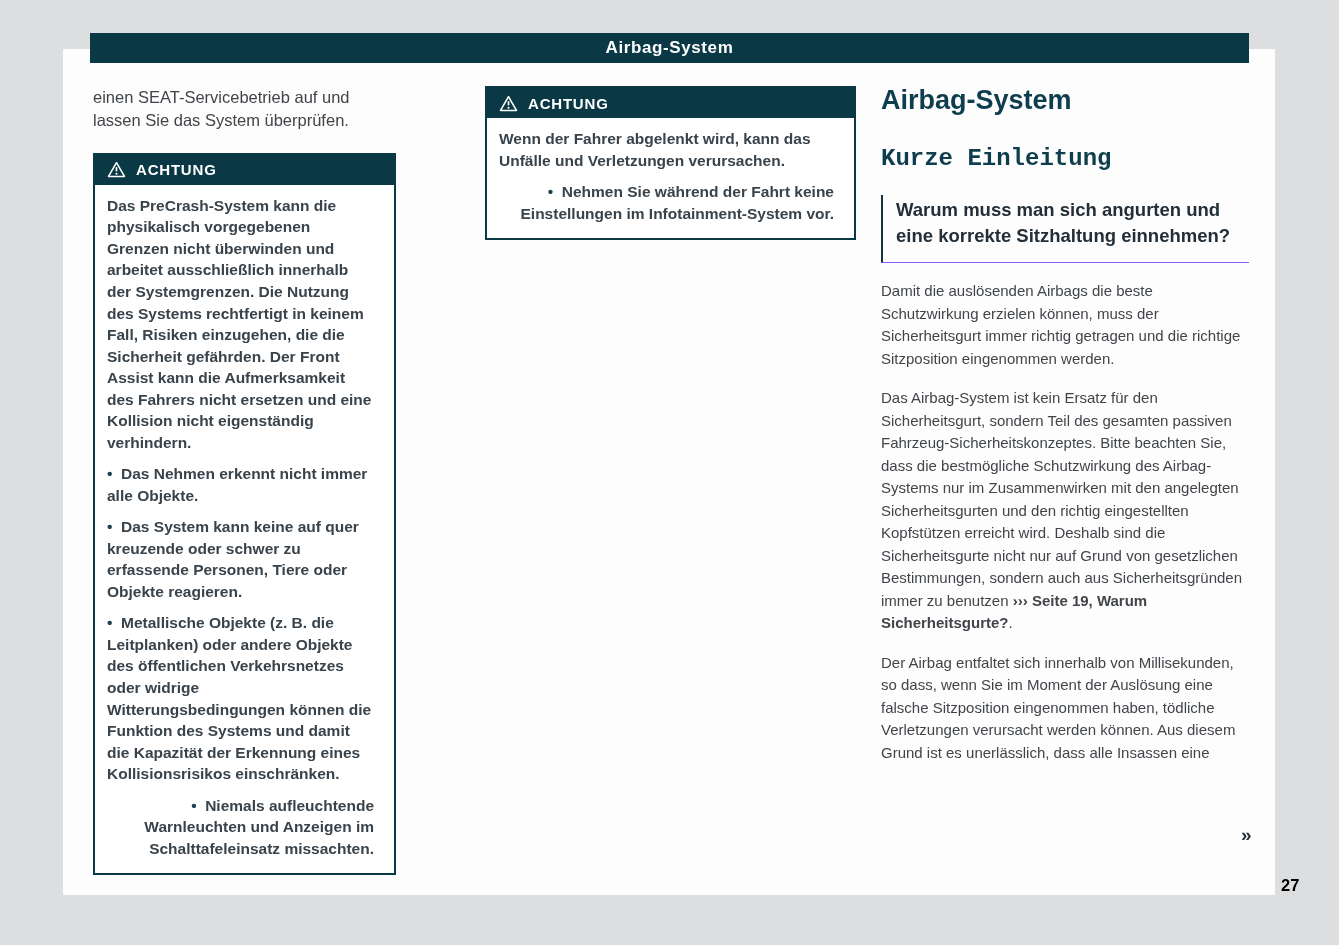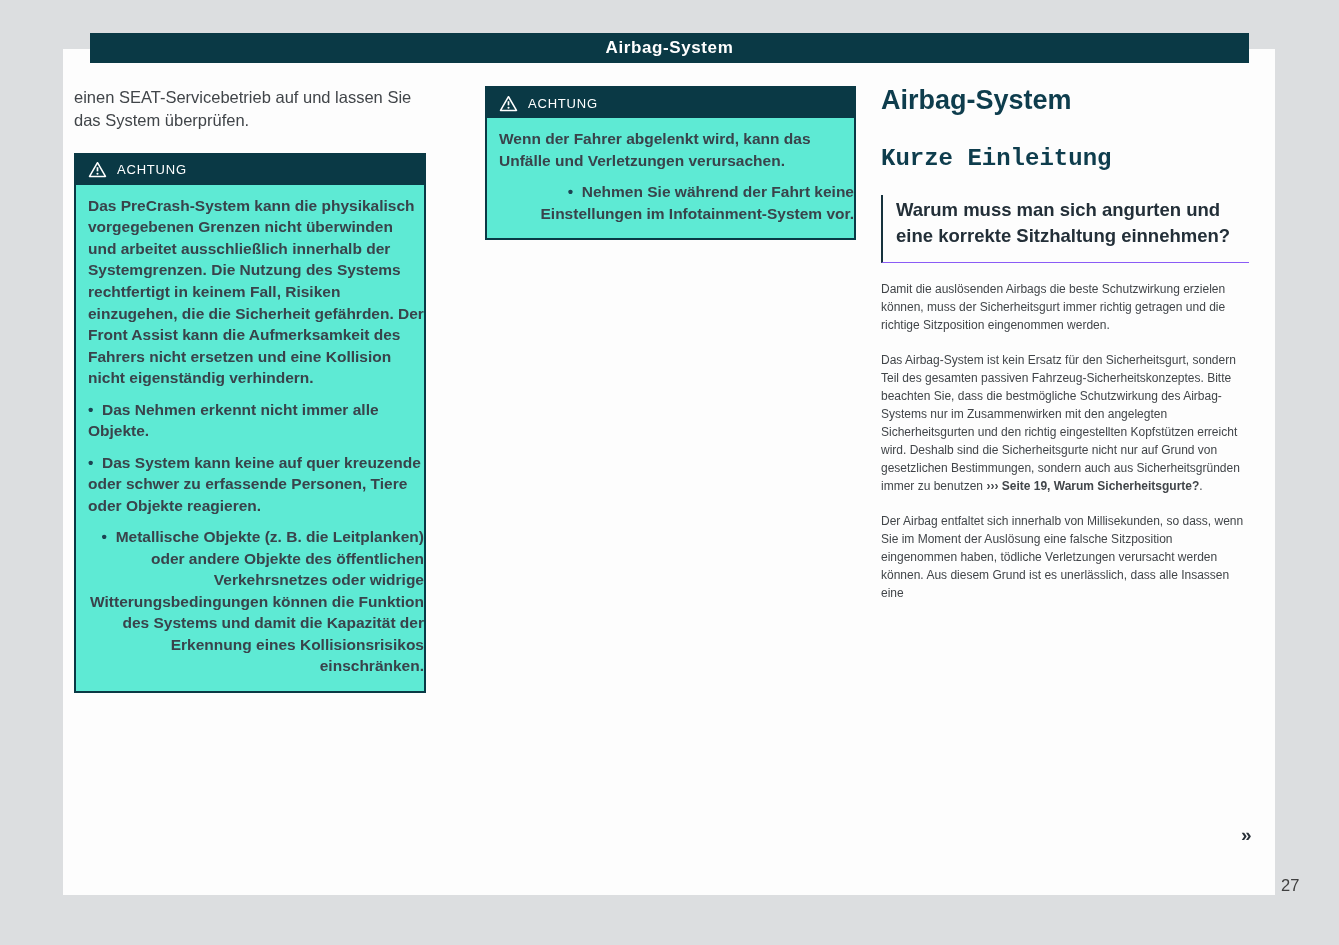--- a/index.html
+++ b/index.html
@@ -19,43 +19,43 @@
   .header-bar {
     position:absolute; left:90px; top:33px;
     width:1159px; height:30px;
     background:#0a3945;
     display:flex; align-items:center; justify-content:center;
   }
   .header-bar .title {
     color:#ffffff; font-size:17px; font-weight:bold; letter-spacing:0.6px;
   }
   .col { position:absolute; top:86px; }
-  .col1 { left:74px;  width:352px; }
+  .col1 { left:93px;  width:303px; }
   .col2 { left:485px; width:371px; }
   .col3 { left:881px; width:368px; }
 
   .intro {
     font-size:16.5px; line-height:1.42; color:#414549;
     margin-bottom:20px;
   }
 
   
   .warnbox { border:2px solid #0a3945; }
   .warnbox .warnhead {
     background:#0a3945; color:#ffffff;
     height:30px; display:flex; align-items:center;
     padding:0 12px; gap:10px;
   }
   .warnbox .warnhead .wlabel {
-    font-size:13px; font-weight:normal; letter-spacing:0.8px;
+    font-size:15px; font-weight:bold; letter-spacing:0.8px;
   }
   .warn-tri { width:19px; height:17px; display:block; }
   .warnbox .warnbody {
-    background:#5eead4;
-    padding:10px 0 12px 12px;
+    background:#ffffff;
+    padding:10px 20px 12px 12px;
   }
   .warnbody p {
     font-size:15.5px; font-weight:bold; color:#39434b;
     line-height:1.39; margin-bottom:10px;
   }
   .warnbody p:last-child { margin-bottom:2px;text-align:right; }
   .warnbody p.bullet::before {
     content:"\2022\00a0\00a0";
     color:#1c4352;
   }
@@ -67,32 +67,32 @@
   .question-box {
     margin-top:23px;
     border-left:2px solid #16323d;
     border-bottom:1px solid #8b5cf6;
     padding:2px 0 14px 13px;
   }
   .question-box .qtext {
     font-size:18.5px; font-weight:bold; color:#232f38; line-height:1.38;
   }
   .body-p {
-    font-size:12px; line-height:1.5; color:#414549;
+    font-size:15px; line-height:1.5; color:#414549;
     margin-top:17px;
   }
   .xref { font-weight:bold; color:#414549; text-decoration:none; }
 
   .cont-marker {
     position:absolute; left:1241px; top:824px;
     font-size:19px; font-weight:bold; color:#283038;
   }
   .page-number {
     position:absolute; left:1281px; top:876px;
-    font-size:16.5px; font-weight:normal; color:#404040;
+    font-size:16.5px; font-weight:bold; color:#000000;
   }
 </style>
 </head>
 <body>
 
 <div class="sheet"></div>
 
 <div class="header-bar">
   <span class="title">Airbag-System</span>
 </div>
@@ -107,20 +107,21 @@
         <line x1="12" y1="8" x2="12" y2="13.4" stroke="#ffffff" stroke-width="2.2"></line>
         <circle cx="12" cy="16.6" r="1.35" fill="#ffffff"></circle>
       </svg>
       <span class="wlabel">ACHTUNG</span>
     </div>
     <div class="warnbody">
       <p>Das PreCrash-System kann die physikalisch vorgegebenen Grenzen nicht überwinden und arbeitet ausschließlich innerhalb der Systemgrenzen. Die Nutzung des Systems rechtfertigt in keinem Fall, Risiken einzugehen, die die Sicherheit gefährden. Der Front Assist kann die Aufmerksamkeit des Fahrers nicht ersetzen und eine Kollision nicht eigenständig verhindern.</p>
       <p class="bullet">Das Nehmen erkennt nicht immer alle Objekte.</p>
       <p class="bullet">Das System kann keine auf quer kreuzende oder schwer zu erfassende Personen, Tiere oder Objekte reagieren.</p>
       <p class="bullet">Metallische Objekte (z. B. die Leitplanken) oder andere Objekte des öffentlichen Verkehrsnetzes oder widrige Witterungsbedingungen können die Funktion des Systems und damit die Kapazität der Erkennung eines Kollisionsrisikos einschränken.</p>
+      <p class="bullet">Niemals aufleuchtende Warnleuchten und Anzeigen im Schalttafeleinsatz missachten.</p>
     </div>
   </div>
 </div>
 
 <div class="col col2">
   <div class="warnbox">
     <div class="warnhead">
       <svg class="warn-tri" viewBox="0 0 24 22">
         <path d="M12 2.2 L22.3 20 H1.7 Z" fill="none" stroke="#ffffff" stroke-width="2" stroke-linejoin="round"></path>
         <line x1="12" y1="8" x2="12" y2="13.4" stroke="#ffffff" stroke-width="2.2"></line>

